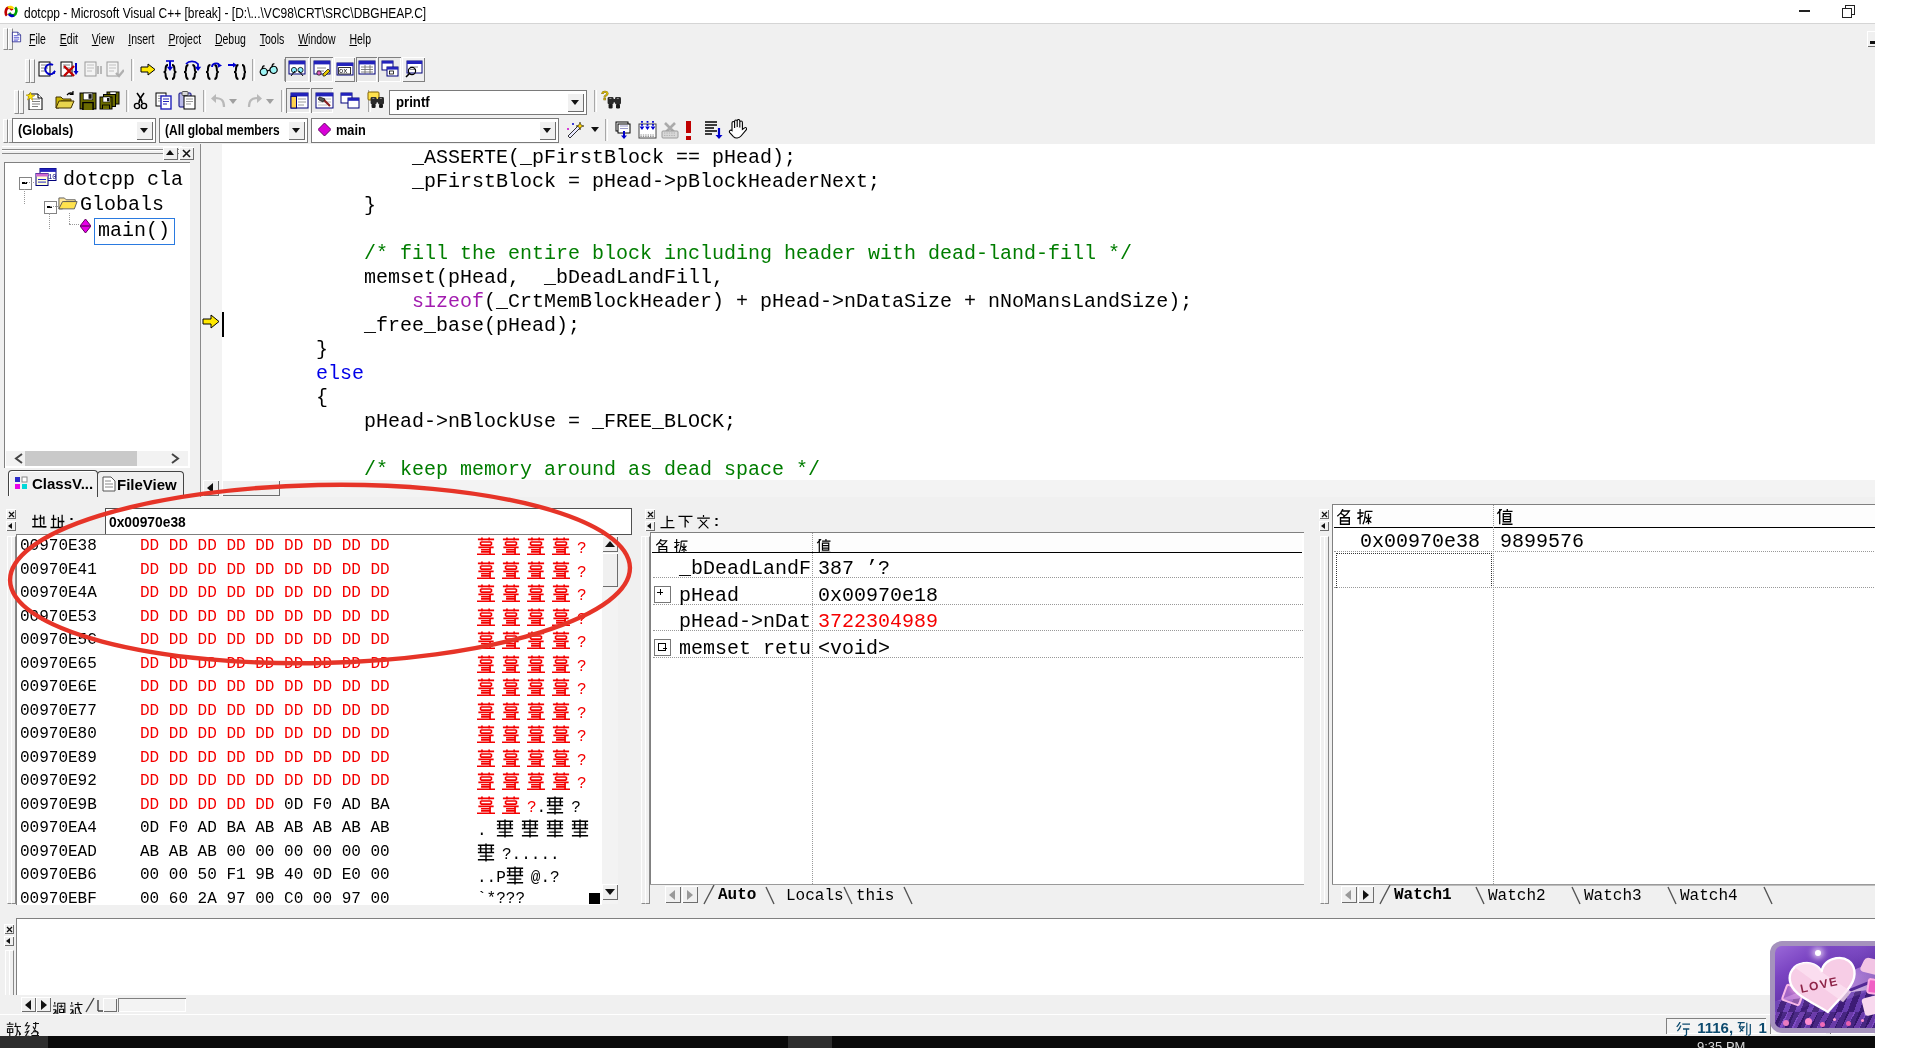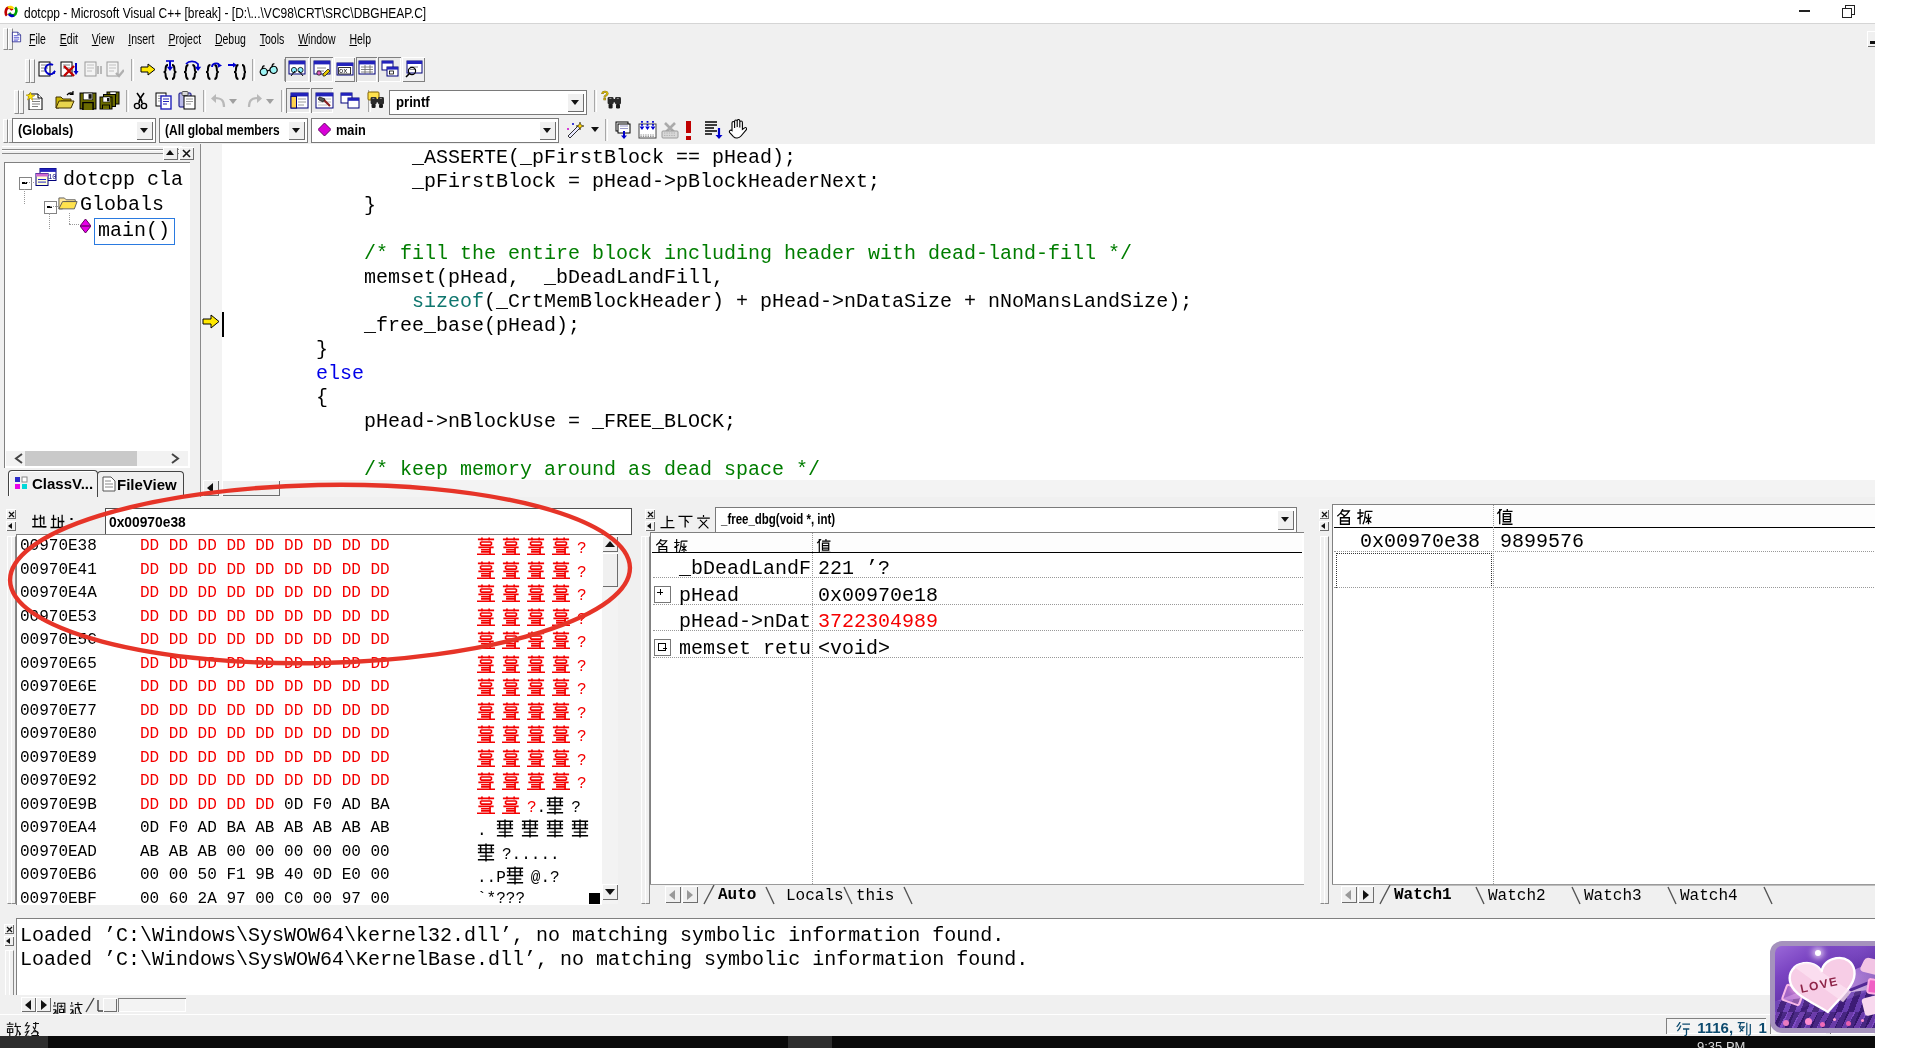--- a/index.html
+++ b/index.html
@@ -527,21 +527,21 @@
 <svg class="abs" style="left:202px;top:314px" width="18" height="15" viewBox="0 0 18 15">
       <path d="M1 5h8V1l8 6.5L9 14v-4H1z" fill="#ffe800" stroke="#000"></path>
     </svg>
 <div class="abs" style="left:222px;top:312px;width:2px;height:25px;background:#000"></div>
 <div class="abs mono pre" style="left:0;top:0;font-size:20px;line-height:24px;color:#000">
 <div class="abs" style="left:412px;top:146px">_ASSERTE(_pFirstBlock == pHead);</div>
 <div class="abs" style="left:412px;top:170px">_pFirstBlock = pHead-&gt;pBlockHeaderNext;</div>
 <div class="abs" style="left:364px;top:194px">}</div>
 <div class="abs" style="left:364px;top:242px;color:#007d00">/* fill the entire block including header with dead-land-fill */</div>
 <div class="abs" style="left:364px;top:266px">memset(pHead,  _bDeadLandFill,</div>
-<div class="abs" style="left:412px;top:290px"><span style="color:#0f766e">sizeof</span>(_CrtMemBlockHeader) + pHead-&gt;nDataSize + nNoMansLandSize);</div>
+<div class="abs" style="left:412px;top:290px"><span style="color:#a21caf">sizeof</span>(_CrtMemBlockHeader) + pHead-&gt;nDataSize + nNoMansLandSize);</div>
 <div class="abs" style="left:364px;top:314px">_free_base(pHead);</div>
 <div class="abs" style="left:316px;top:338px">}</div>
 <div class="abs" style="left:316px;top:362px;color:#0000e8">else</div>
 <div class="abs" style="left:316px;top:386px">{</div>
 <div class="abs" style="left:364px;top:410px">pHead-&gt;nBlockUse = _FREE_BLOCK;</div>
 <div class="abs" style="left:364px;top:458px;color:#007d00">/* keep memory around as dead space */</div>
 </div>
 
 <div class="abs" style="left:1904px;top:146px;width:16px;height:334px;background:#f3f3f3"></div>
 <div class="abs cbtn" style="left:1904px;top:146px;width:16px;height:16px">
@@ -730,42 +730,38 @@
     </div>
     <div class="abs grip" style="left:641px;top:536px;height:366px"></div>
     <div class="abs grip" style="left:645px;top:536px;height:366px"></div>
 <div class="abs" style="left:660px;top:512px;color:#000"><svg class="cj" width="15" height="14">
         <use href="#g_shang"></use>
       </svg><svg class="cj" width="15" height="14">
         <use href="#g_xia"></use>
       </svg><svg class="cj" width="15" height="14">
         <use href="#g_wen"></use>
       </svg><span style="font-size:15px;font-weight:bold">:</span></div>
-<div class="abs combo" style="left:715px;top:507px;width:580px;height:24px;font-size:14px">
-      <span style="position:absolute;left:5px;top:3px;transform:scaleX(.82);transform-origin:0 0;white-space:nowrap">_free_dbg(void *, int)</span>
-      <span class="carr"></span>
-    </div>
 <div class="abs sunk" style="left:650px;top:532px;width:654px;height:373px;background:#fff"></div>
 <div class="abs" style="left:652px;top:533px;width:650px;height:19px;background:#fdfdfd;border-bottom:1.6px solid #000"></div>
 <div class="abs" style="left:655px;top:536px;color:#000"><svg class="cj" width="15" height="14">
         <use href="#g_ming"></use>
       </svg><svg class="cj" width="15" height="14">
         <use href="#g_cheng"></use>
       </svg></div>
 <div class="abs" style="left:816px;top:536px;color:#000"><svg class="cj" width="15" height="14">
         <use href="#g_zhivalue"></use>
       </svg></div>
 <div class="abs" style="left:812px;top:533px;width:1px;height:351px;border-left:1px dotted #999"></div>
 <div class="abs mono" style="left:651px;top:557px;font-size:20px;color:#000">
 <div class="abs" style="left:2px;top:-5px;width:650px;height:25px;border-bottom:1px dotted #999"></div>
 <div class="abs" style="left:2px;top:20px;width:650px;height:27px;border-bottom:1px dotted #999"></div>
 <div class="abs" style="left:2px;top:47px;width:650px;height:26px;border-bottom:1px dotted #999"></div>
 <div class="abs" style="left:2px;top:73px;width:650px;height:27px;border-bottom:1px dotted #999"></div>
 <div class="abs pre" style="left:28px;top:0px">_bDeadLandF</div>
-      <div class="abs pre" style="left:167px;top:0px">221 ’?</div>
+      <div class="abs pre" style="left:167px;top:0px">387 ’?</div>
 <div class="abs" style="left:3px;top:29px;width:15px;height:15px;border:1px solid #777">
         <div style="position:absolute;left:2px;top:4.6px;width:6px;height:1.6px;background:#000"></div>
         <div style="position:absolute;left:4.6px;top:2px;width:1.6px;height:6px;background:#000"></div>
       </div>
 <div class="abs pre" style="left:28px;top:27px">pHead</div>
       <div class="abs pre" style="left:167px;top:27px">0x00970e18</div>
 <div class="abs pre" style="left:28px;top:53px">pHead-&gt;nDat</div>
       <div class="abs pre" style="left:167px;top:53px;color:#f50000">3722304989</div>
 <div class="abs" style="left:3px;top:82px;width:15px;height:15px;border:1px solid #777">
         <div style="position:absolute;left:2.6px;top:2.6px;width:6px;height:6px;border:1.4px solid #000"></div>
@@ -837,22 +833,20 @@
       <svg class="abs" style="left:2px;top:2px" width="7" height="7">
         <path d="M1 1l5 5M6 1L1 6" stroke="#111" stroke-width="1.3"></path>
       </svg>
     </div>
 <div class="abs cbtn" style="left:4px;top:936px;width:10px;height:10px">
       <div class="abs tri-l" style="left:2px;top:2px;border-top-width:3px;border-bottom-width:3px;border-right-width:4px"></div>
     </div>
     <div class="abs grip" style="left:5px;top:950px;height:60px"></div>
     <div class="abs grip" style="left:9px;top:950px;height:60px"></div>
 <div class="abs sunk" style="left:16px;top:918px;width:1888px;height:77px;background:#fff"></div>
-<div class="abs mono pre" style="left:20px;top:924px;font-size:20px;line-height:24px;color:#000">Loaded ’C:\Windows\SysWOW64\kernel32.dll’, no matching symbolic information found.
-Loaded ’C:\Windows\SysWOW64\KernelBase.dll’, no matching symbolic information found.</div>
 <div class="abs" style="left:1904px;top:919px;width:16px;height:76px;background:#f3f3f3"></div>
 <div class="abs cbtn" style="left:1904px;top:919px;width:16px;height:16px">
       <div class="abs tri-u" style="left:3px;top:5px"></div>
     </div>
 <div class="abs cbtn" style="left:1904px;top:976px;width:16px;height:16px">
       <div class="abs tri-d" style="left:3px;top:5px"></div>
     </div>
 <div class="abs" style="left:0px;top:995px;width:1920px;height:19px;background:#f0f0f0"></div>
 <div class="abs cbtn" style="left:21px;top:997px;width:15px;height:15px">
       <div class="abs tri-l" style="left:4px;top:3px"></div>

